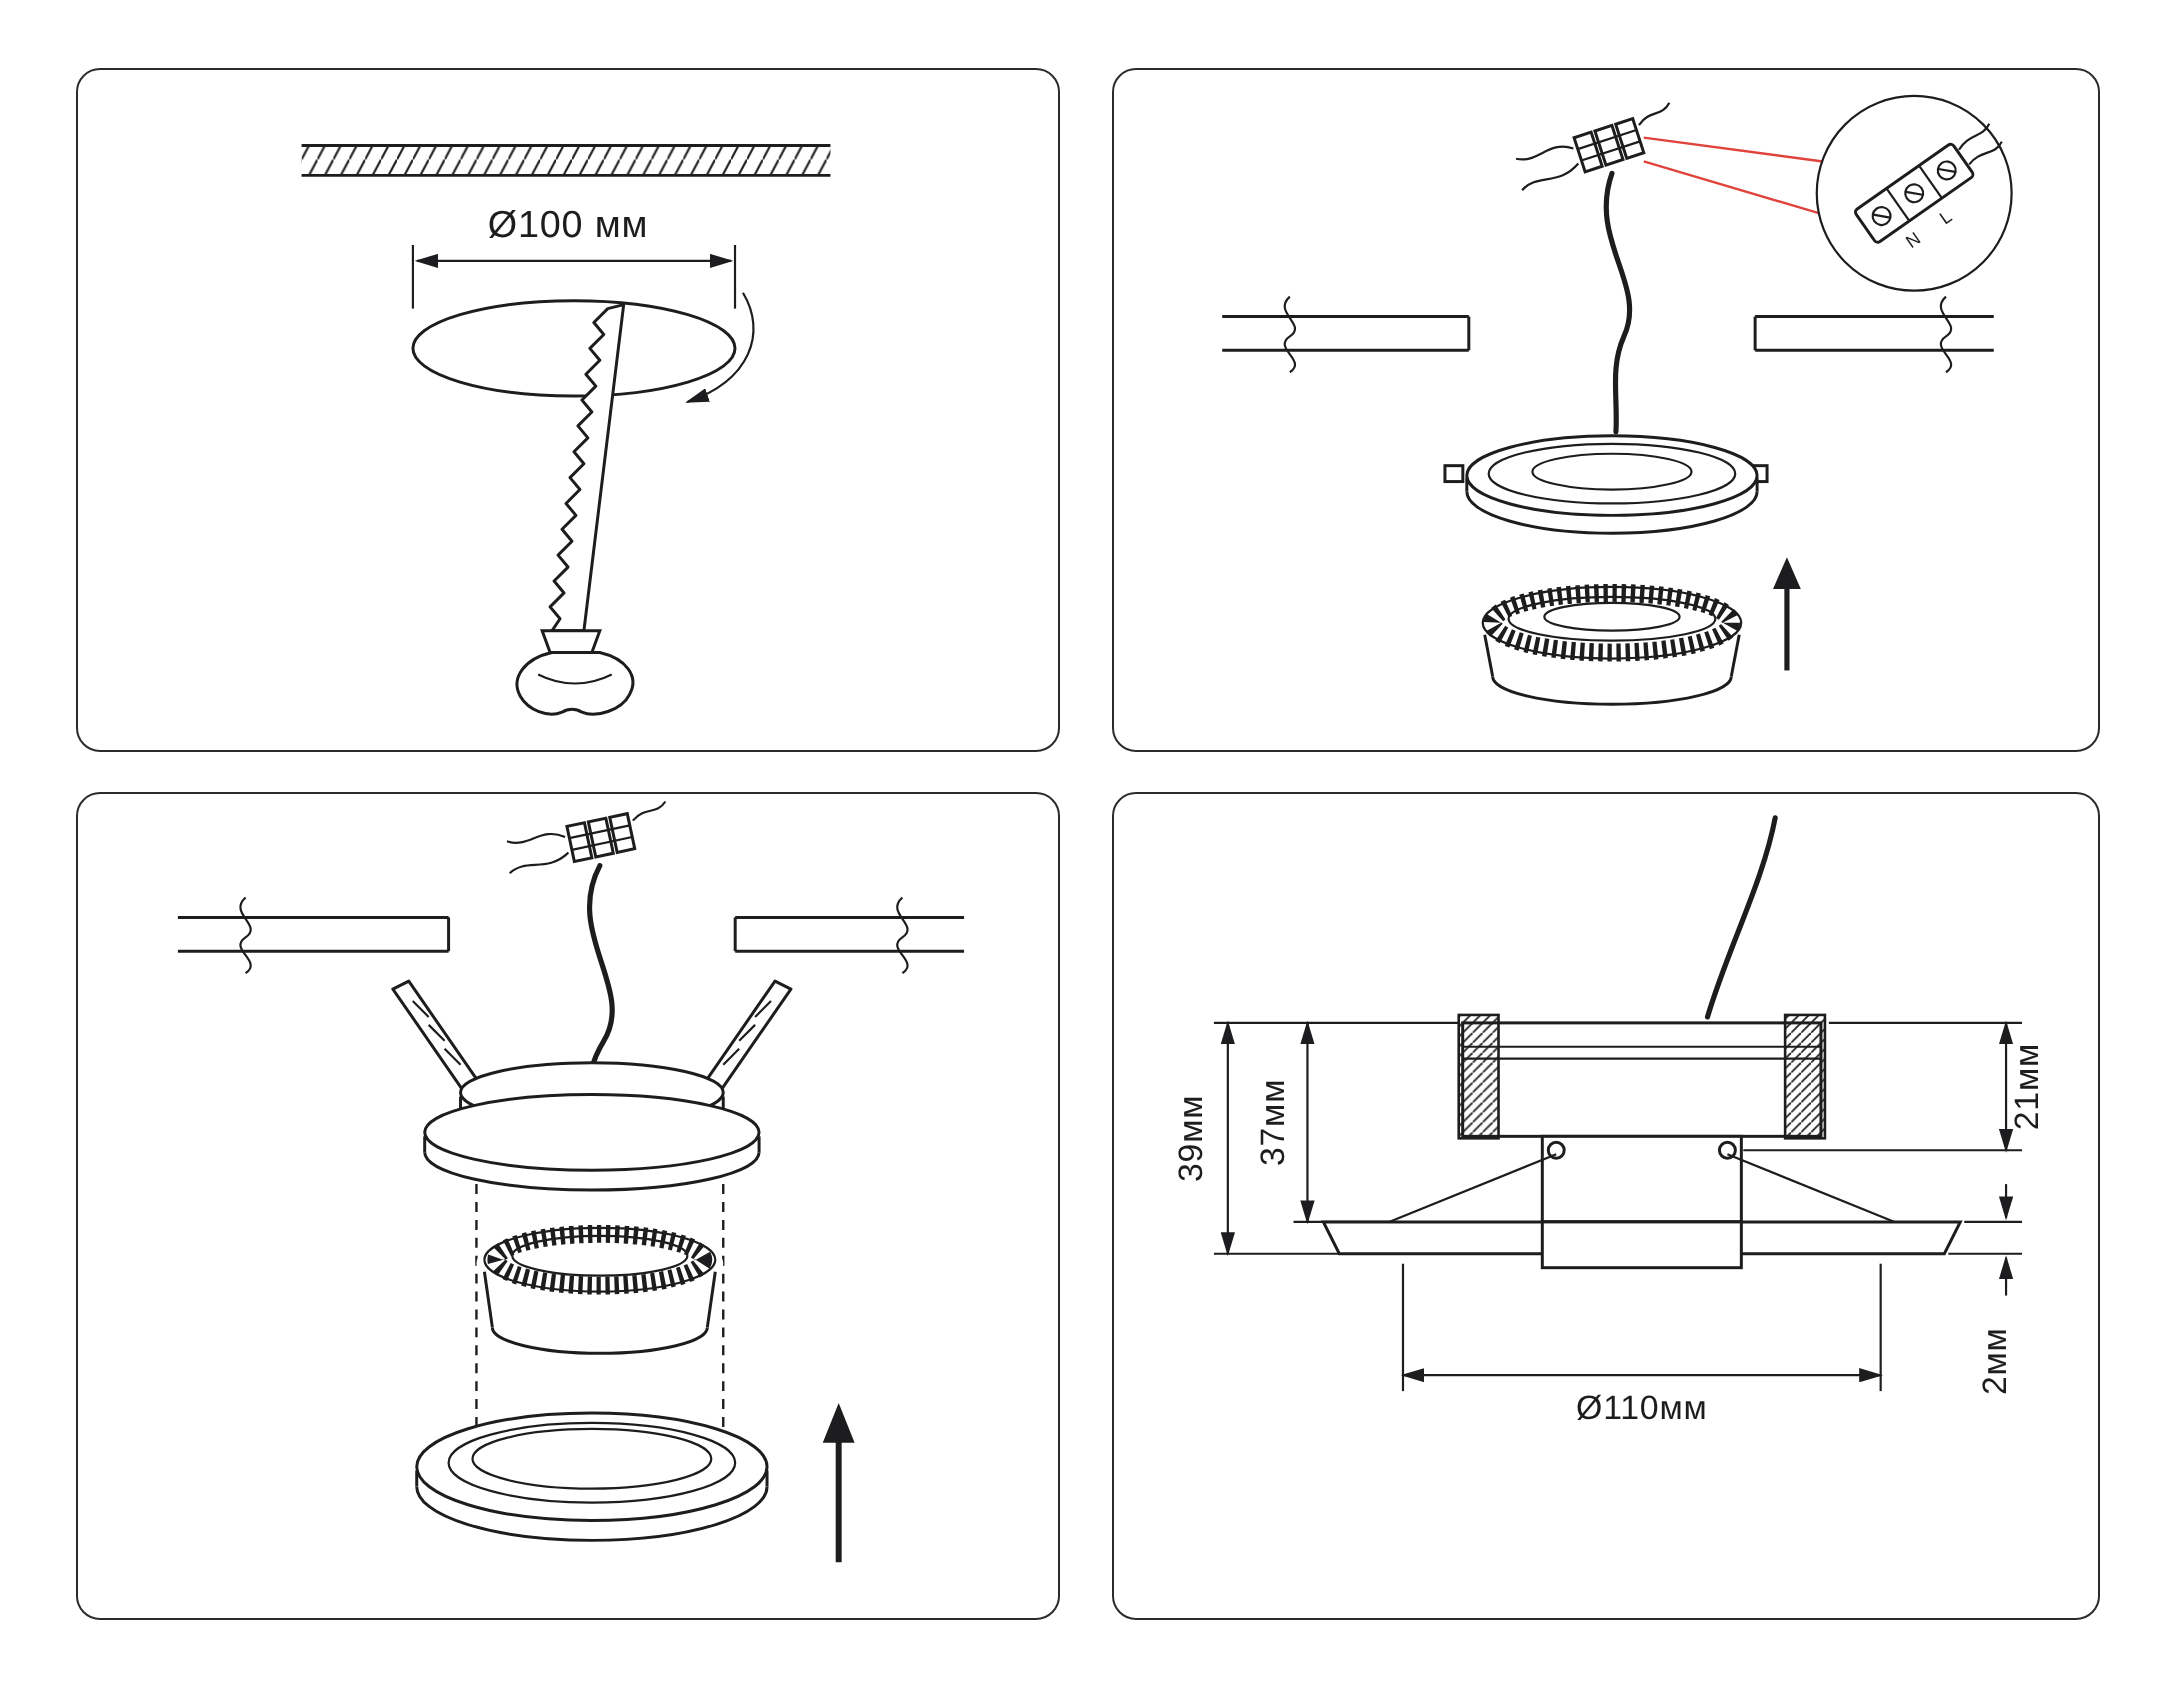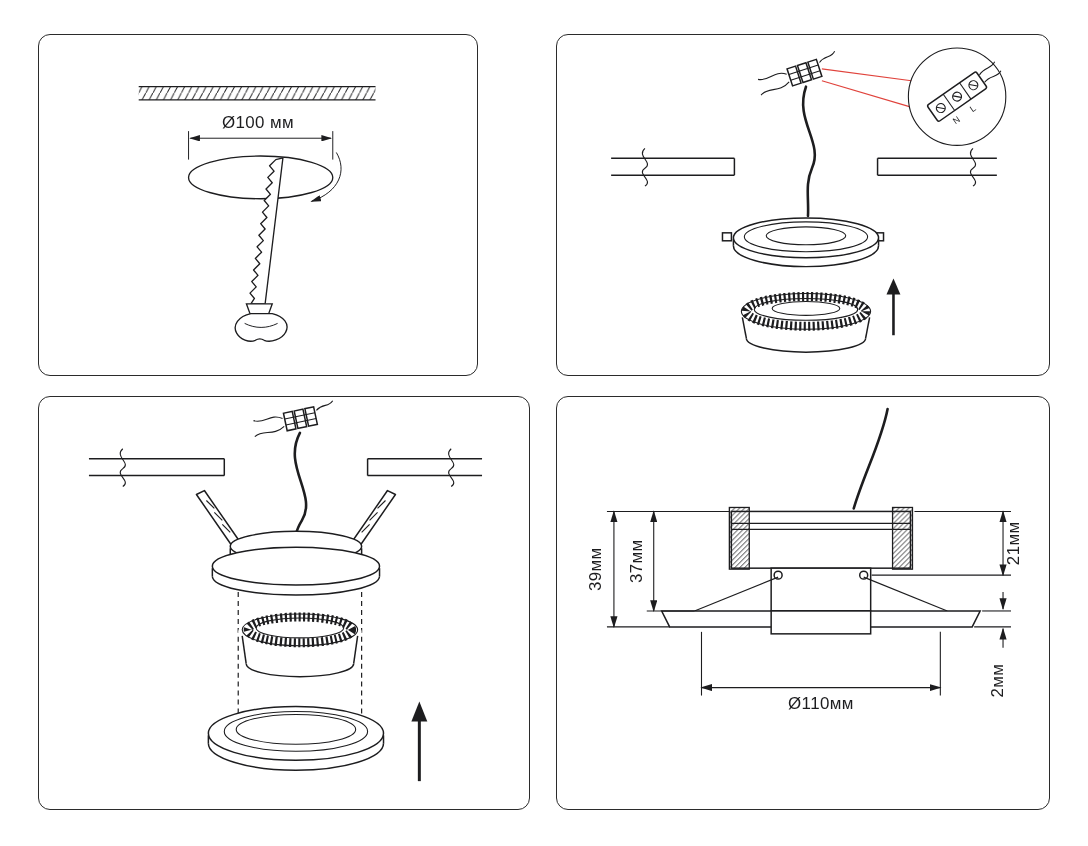--- a/index.html
+++ b/index.html
@@ -6,21 +6,21 @@
     --line:#1d1d1f;
     --accent:#e0433c;
     --background:#ffffff;
     --panel_border:#2b2b2b;
   }
   html,body{margin:0;padding:0;background:var(--background);}
   #stage{position:relative;width:1088px;height:846px;background:var(--background);
          font-family:"Liberation Sans",sans-serif;overflow:hidden;}
   .panel{position:absolute;border:1.6px solid var(--panel_border);border-radius:12px;
          background:var(--background);box-sizing:border-box;}
-  #panel1{left:38px;top:34px;width:440px;height:342px;}
+  #panel1{left:38px;top:34px;width:492px;height:342px;}
   #panel2{left:556px;top:34px;width:494px;height:342px;}
   #panel3{left:38px;top:396px;width:492px;height:414px;}
   #panel4{left:556px;top:396px;width:494px;height:414px;}
   .panel svg{display:block;width:100%;height:100%;color:var(--line);}
   svg text{font-family:"Liberation Sans",sans-serif;fill:var(--line);}
   text.dim{font-size:17px;letter-spacing:0.4px;}
   text.dim-lg{font-size:19px;letter-spacing:0.4px;}
   text.tiny{font-size:9px;}
   .ln{stroke:currentColor;fill:none;stroke-width:1.5;}
   .thin{stroke:currentColor;fill:none;stroke-width:1.1;}

